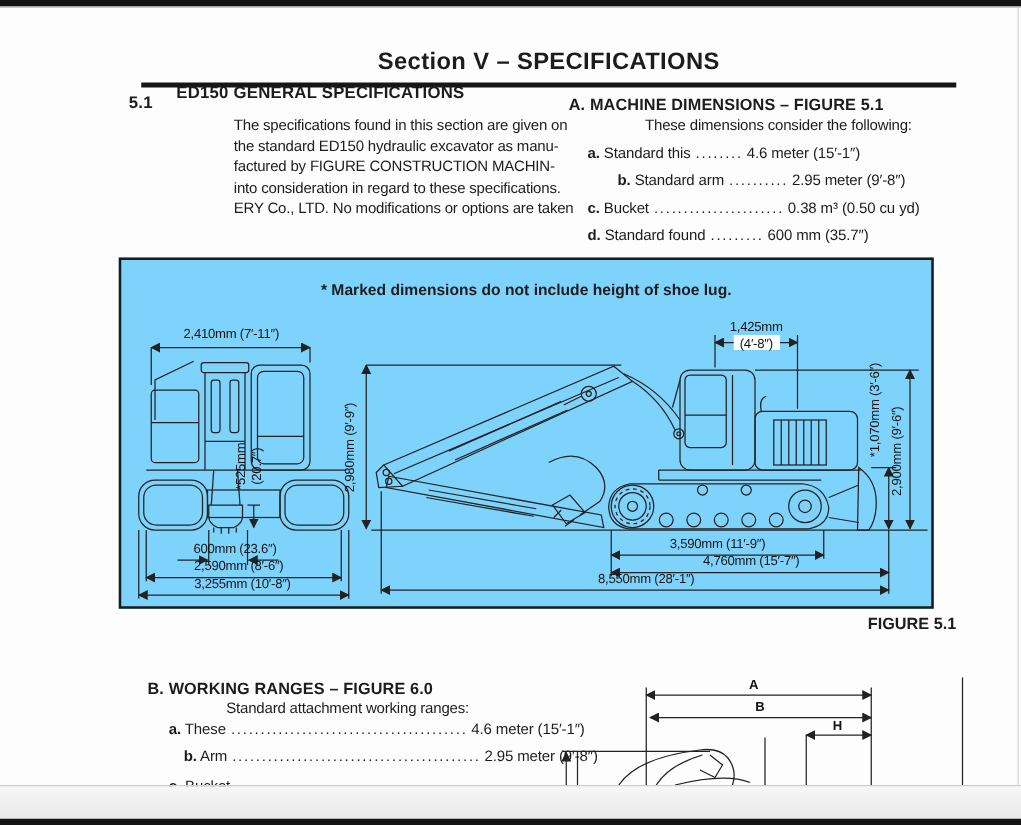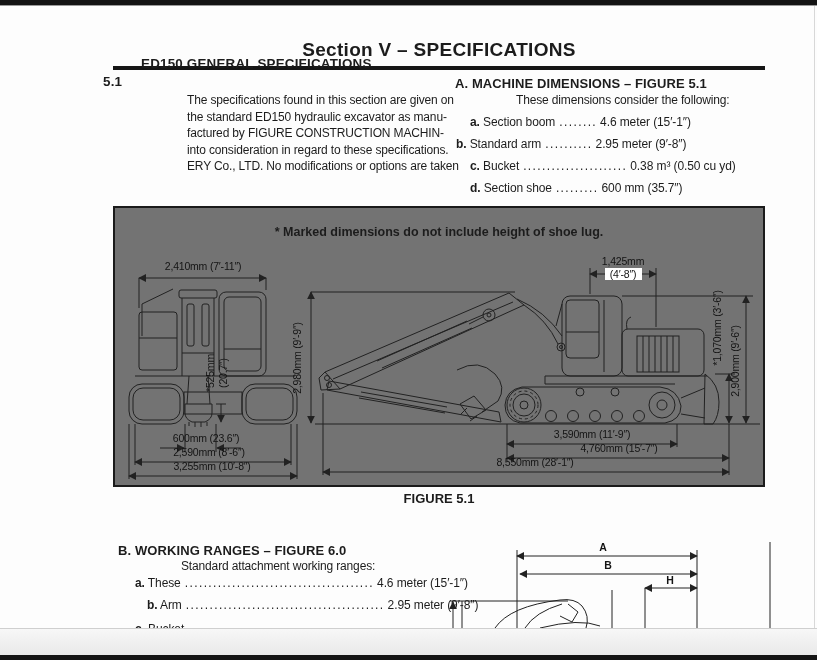--- a/index.html
+++ b/index.html
@@ -22,24 +22,24 @@
   .h-bold13 { font-size:13.4px; font-weight:bold; letter-spacing:.2px; white-space:nowrap; }
   .h-bold12 { font-size:13px; font-weight:bold; letter-spacing:.1px; white-space:nowrap; }
   .body-12  { font-size:12px; letter-spacing:-0.15px; white-space:nowrap;margin-left:46px; }
   .para-line{ display:block; width:299px; line-height:16.6px; }
 
   .spec-row { white-space:nowrap; font-size:12px; letter-spacing:-0.1px; }
   .spec-row b { font-weight:bold; }
   .leader { letter-spacing:1.4px; margin:0 3px 0 4px; }
 
   
-  #fig-box { left:113px; top:206px; width:652px; height:281px; border:2px solid #1b1b1b; background:#737373; }
+  #fig-box { left:95px; top:206px; width:652px; height:281px; border:2px solid #1b1b1b; background:#7dd3fc; }
   #fig-note { left:0; top:17px; width:648px; text-align:center; font-size:12.5px; font-weight:bold; }
   #fig51-svg { left:0; top:0; }
-  #fig51-caption { left:113px; top:491px; width:652px; text-align:center; font-size:13px; font-weight:bold; }
+  #fig51-caption { left:113px; top:491px; width:652px; text-align:right; font-size:13px; font-weight:bold; }
 
   svg.lineart { stroke:#222; fill:none; stroke-width:1; }
   svg.lineart text { stroke:none; fill:#141414; font-family:"Liberation Sans","DejaVu Sans",sans-serif;
     font-size:10.5px; letter-spacing:-0.2px; }
 
   
   #toolbar { left:0; top:628px; width:817px; height:27px;
     background:linear-gradient(#f7f7f7,#e9e9e9); border-top:1px solid #cfcfcf; }
 </style>
 </head>
@@ -50,47 +50,47 @@
   <div class="abs" id="top-strip"></div>
   <div class="abs" id="top-line"></div>
   <div class="abs" id="right-edge"></div>
 
   <div>
 
     <div class="abs" id="doc-title">Section V – SPECIFICATIONS</div>
     <div class="abs" id="title-rule"></div>
 
     <div class="abs h-bold13" style="left:103px;top:74px;">5.1</div>
-    <div class="abs h-bold13" style="left:141px;top:56px;text-align:center;">ED150 GENERAL SPECIFICATIONS</div>
+    <div class="abs h-bold13" style="left:141px;top:66px;text-align:center;">ED150 GENERAL SPECIFICATIONS</div>
     <div class="abs body-12" style="left:141px;top:92px;">
       <span class="para-line">The specifications found in this section are given on</span>
       <span class="para-line">the standard ED150 hydraulic excavator as manu-</span>
       <span class="para-line">factured by FIGURE CONSTRUCTION MACHIN-</span>
       <span class="para-line">into consideration in regard to these specifications.</span>
       <span class="para-line">ERY Co., LTD. No modifications or options are taken</span>
     </div>
 
     <div class="abs h-bold12" style="left:455px;top:76px;">A. MACHINE DIMENSIONS – FIGURE 5.1</div>
     <div class="abs body-12" style="left:470px;top:93px;">These dimensions consider the following:</div>
 
     <div class="abs spec-row" style="left:470px;top:115px;">
       <b>a.</b>
-      <span>Section boom</span><span class="leader">........</span><span>4.6 meter (15′-1″)</span>
-    </div>
-    <div class="abs spec-row" style="left:456px;top:137px;">
+      <span>Standard this</span><span class="leader">........</span><span>4.6 meter (15′-1″)</span>
+    </div>
+    <div class="abs spec-row" style="left:494px;top:137px;">
       <b>b.</b>
       <span>Standard arm</span><span class="leader">..........</span><span>2.95 meter (9′-8″)</span>
     </div>
     <div class="abs spec-row" style="left:470px;top:159px;">
       <b>c.</b>
       <span>Bucket</span><span class="leader">......................</span><span>0.38 m³ (0.50 cu yd)</span>
     </div>
     <div class="abs spec-row" style="left:470px;top:181px;">
       <b>d.</b>
-      <span>Section shoe</span><span class="leader">.........</span><span>600 mm (35.7″)</span>
+      <span>Standard found</span><span class="leader">.........</span><span>600 mm (35.7″)</span>
     </div>
 
     <div class="abs" id="fig-box">
       <div class="abs" id="fig-note">* Marked dimensions do not include height of shoe lug.</div>
 
       <svg class="abs lineart" id="fig51-svg" width="648" height="277" viewBox="0 0 648 277">
         <defs>
           <marker id="ar1" viewBox="0 0 10 10" refX="9" refY="5" markerWidth="8" markerHeight="8" orient="auto-start-reverse">
             <path d="M0,0 L10,5 L0,10 z" fill="#222" stroke="none"></path>
           </marker>

